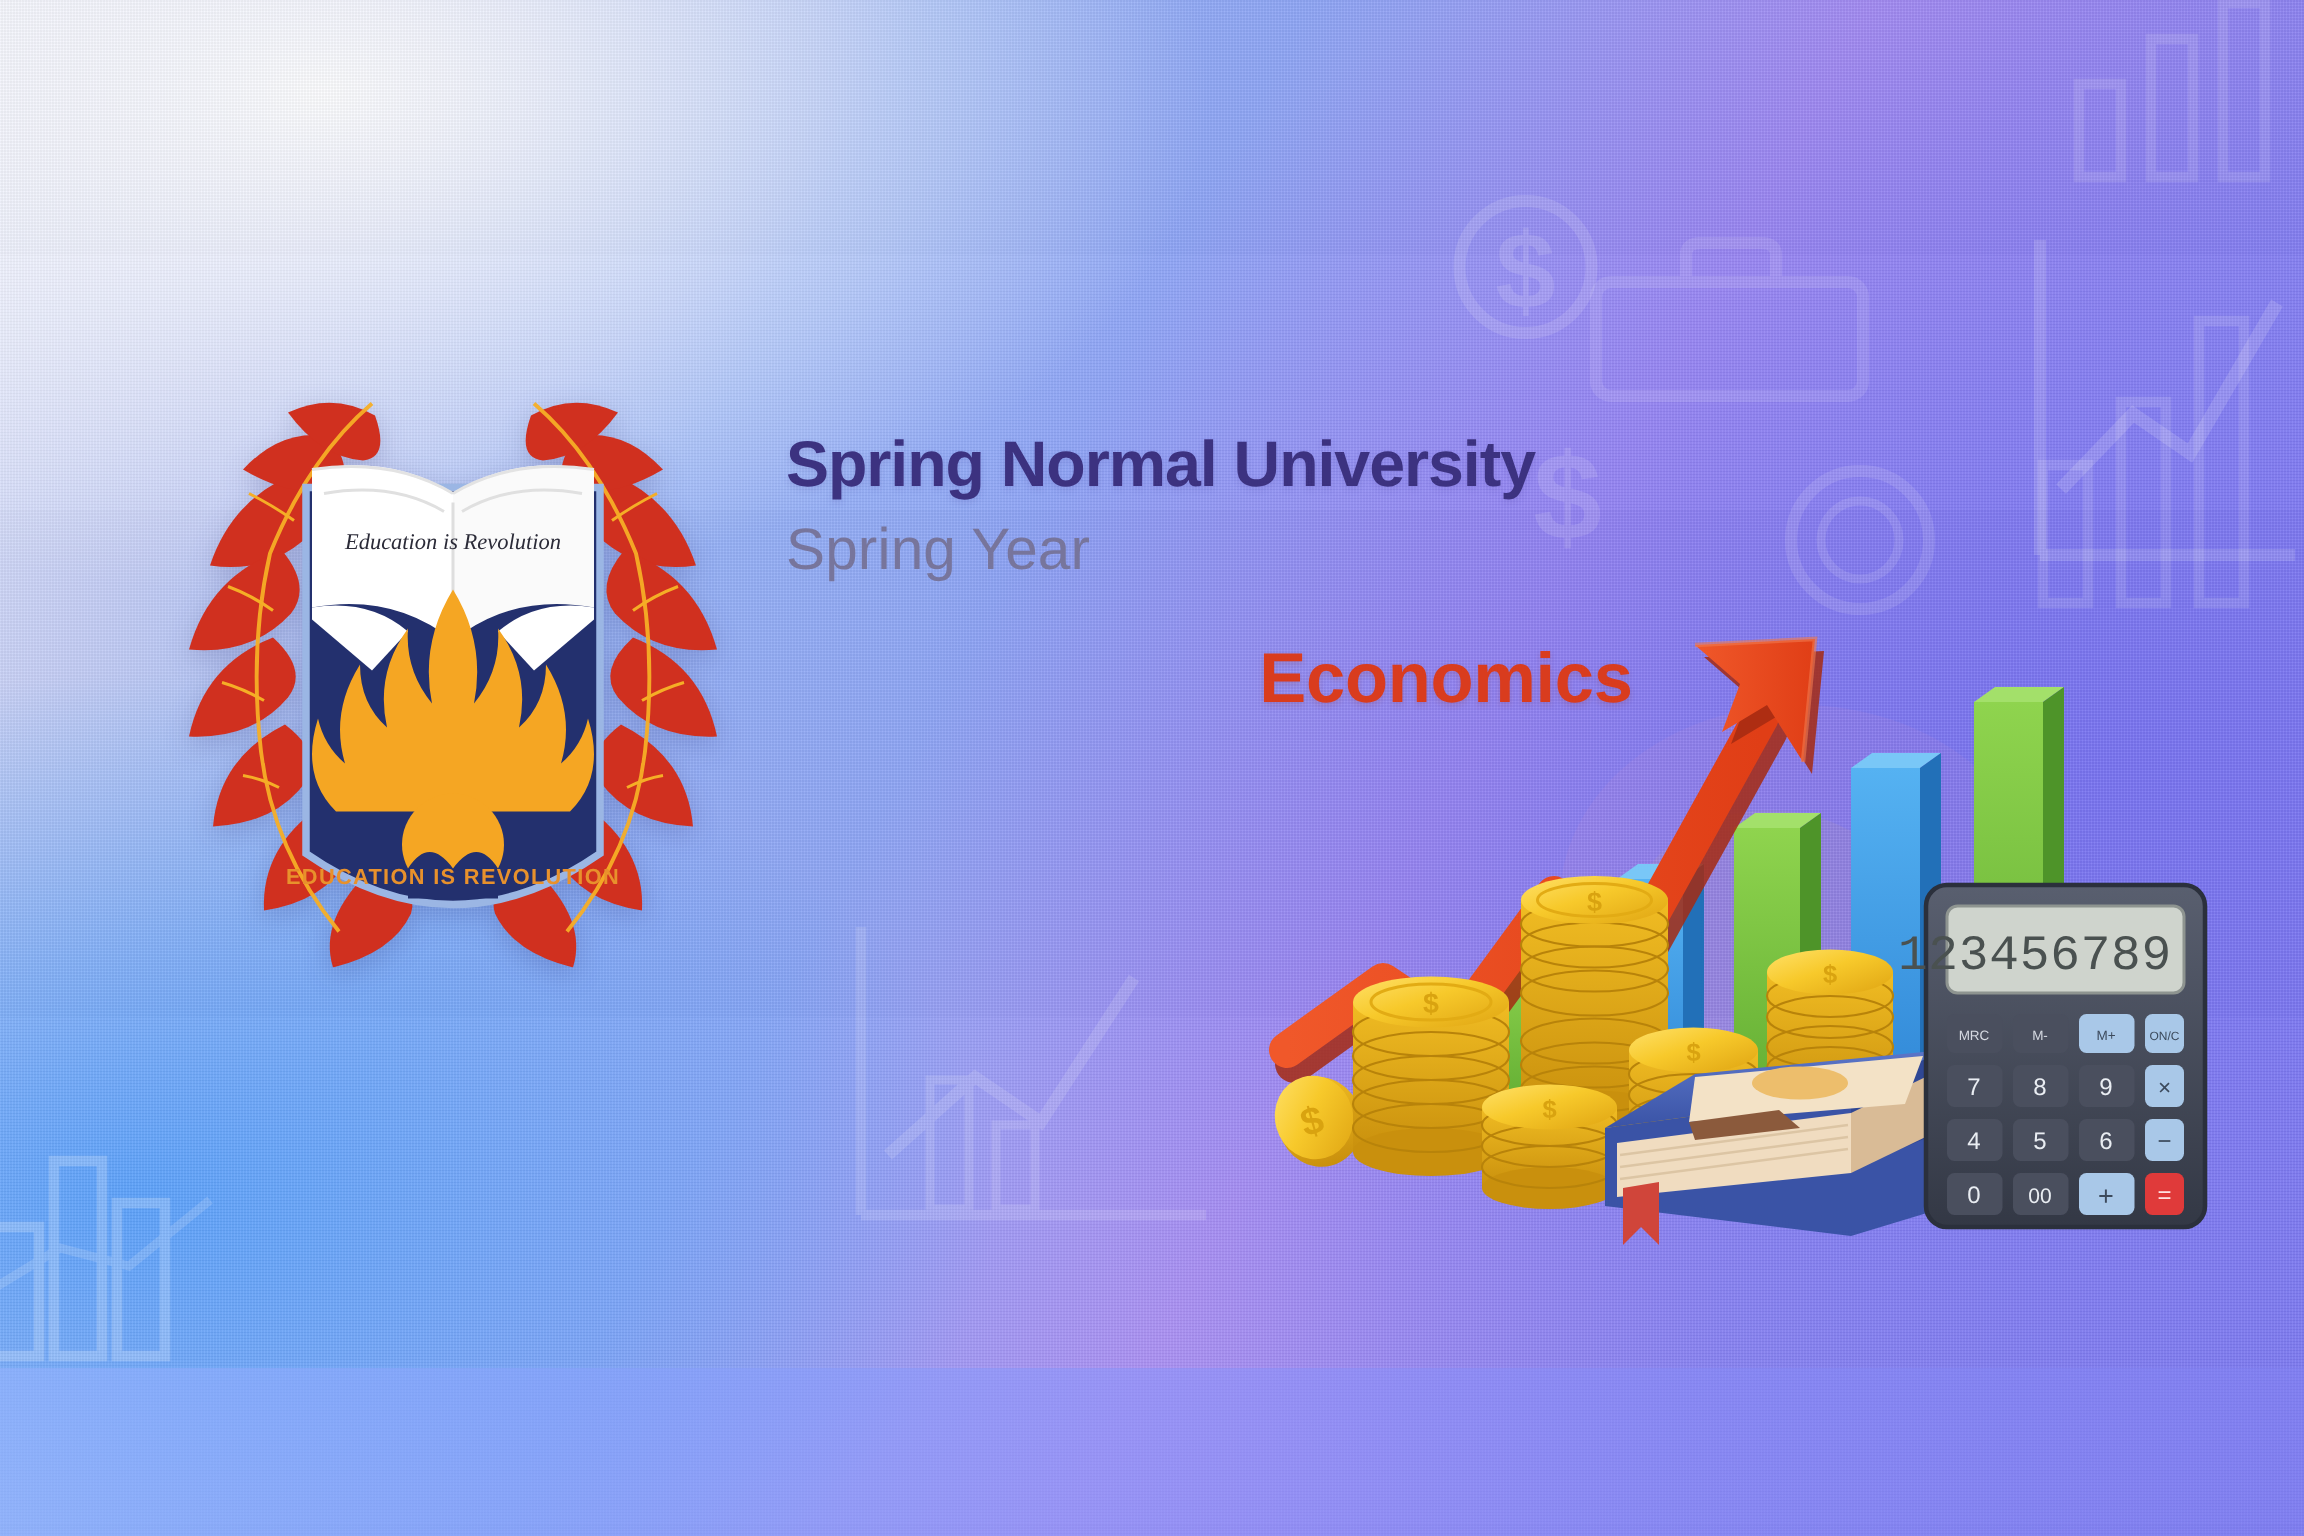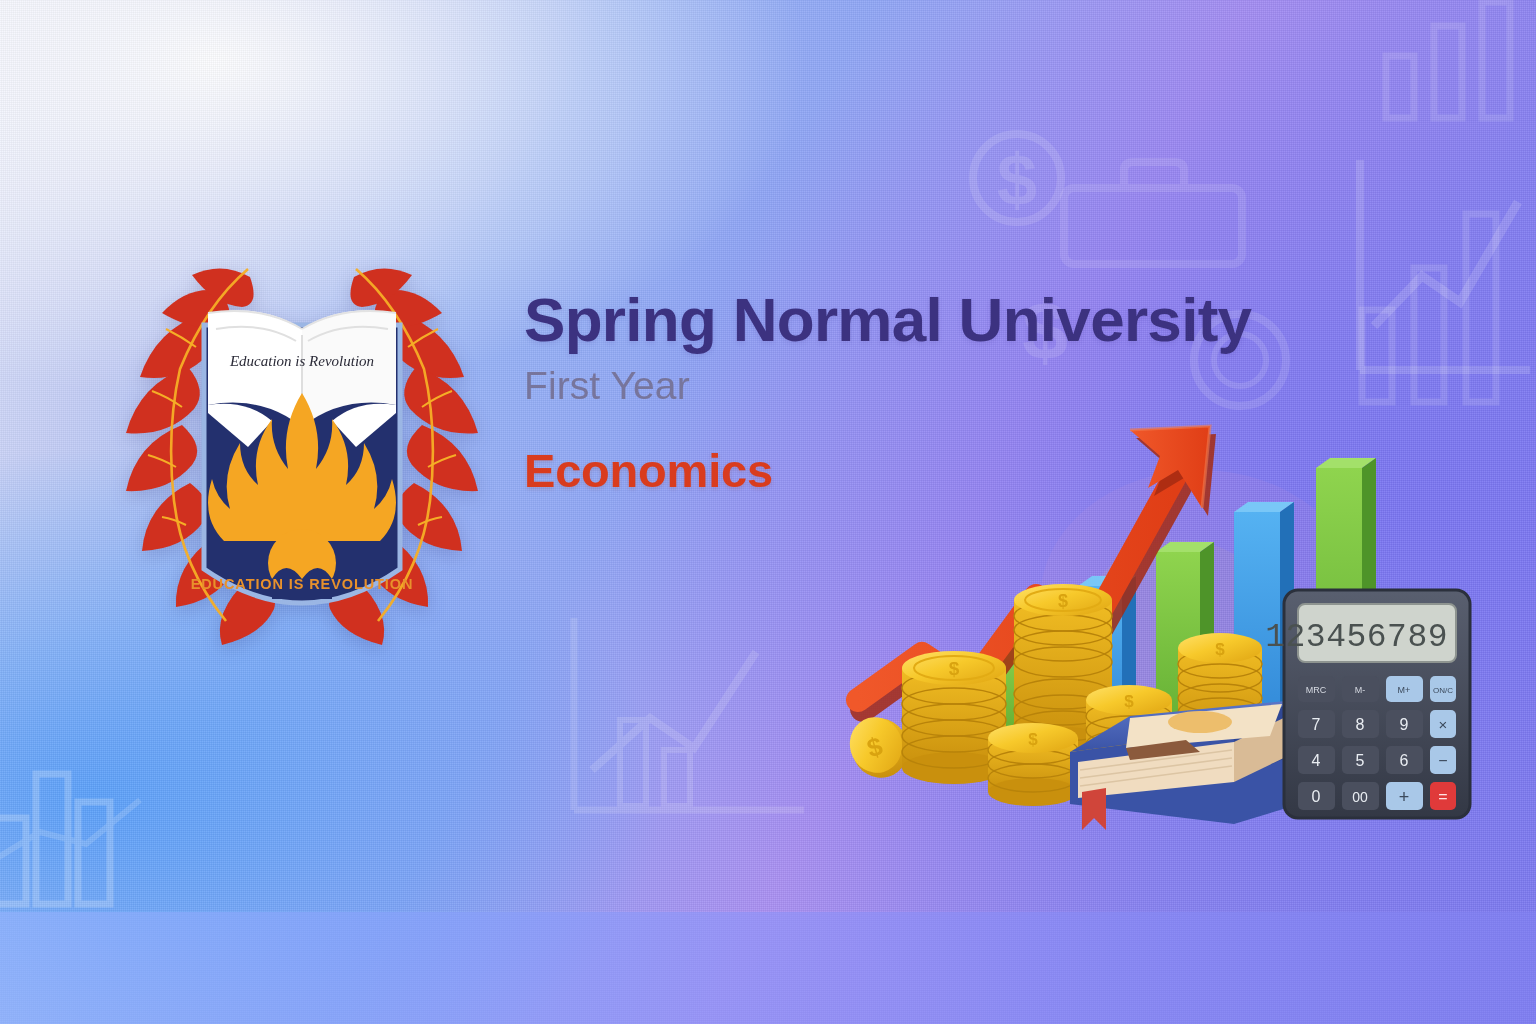--- a/index.html
+++ b/index.html
@@ -39,33 +39,34 @@
        rgba(131,131,243,0.46) 100%);
   }
   
   #emblem { position:absolute; left:96px; top:217px; width:412px; height:428px; }
   #emblem svg { display:block; width:100%; height:100%;
      filter:drop-shadow(0 5px 9px rgba(40,40,110,0.20)); }
   .book-line { font-family:"Liberation Serif", serif; font-style:italic; }
   
   #textblock { position:absolute; left:524px; top:288px; width:880px; }
   #uni-title {
-    font-size:62px; font-weight:bold; letter-spacing:-0.7px;
+    font-size:43px; font-weight:bold; letter-spacing:-0.7px;
     color:#3c3280; line-height:1.04;
     text-shadow:0 2px 5px rgba(70,60,150,0.14);
     white-space:nowrap;
   }
   #year-label {
     margin-top:12px;
     font-size:39px; font-weight:normal; color:#77759c; letter-spacing:0.1px;
   }
   #subject-label {
     margin-top:35px;
     font-size:47px; font-weight:bold; color:#d93c1e; letter-spacing:-0.2px;
     text-shadow:0 2px 4px rgba(150,40,20,0.16);
+    text-align:center;
   }
   
   #illustration { position:absolute; left:830px; top:400px; width:660px; height:430px; }
   #illustration svg { display:block; width:100%; height:100%; }
 </style>
 </head>
 <body>
 
 <div id="banner">
 
@@ -210,21 +211,21 @@
         <circle cx="206" cy="346" r="34"></circle>
         <path d="M176 362 Q190 340 206 362 Q222 340 236 362 L236 382 L176 382 Z" fill="#23306e"></path>
       </g>
 
       <text x="206" y="372" font-family="Liberation Sans, sans-serif" font-size="14.5" font-weight="bold" letter-spacing="0.9" fill="#e8912c" text-anchor="middle">EDUCATION IS REVOLUTION</text>
     </svg>
   </div>
 
   <div id="textblock">
     <div id="uni-title">Spring Normal University</div>
-    <div id="year-label">First Year</div>
+    <div id="year-label">Spring Year</div>
     <div id="subject-label">Economics</div>
   </div>
 
   <div id="illustration">
     <svg viewBox="0 0 660 430" xmlns="http://www.w3.org/2000/svg">
       <defs>
         <linearGradient id="gGreen" x1="0" y1="0" x2="0" y2="1">
           <stop offset="0" stop-color="#8fd44e"></stop>
             <stop offset="1" stop-color="#62ad33"></stop>
         </linearGradient>

